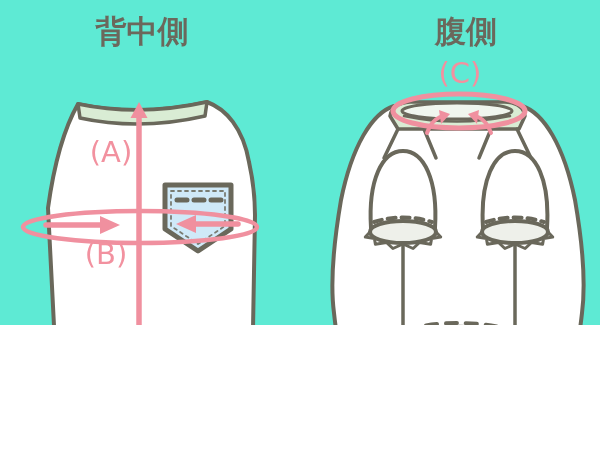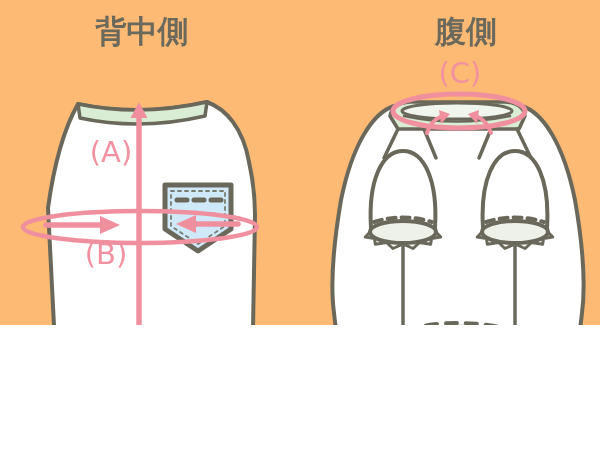--- a/index.html
+++ b/index.html
@@ -1,19 +1,19 @@
 <!DOCTYPE html>
 <html><head>
 <meta charset="utf-8">
 <style>
   html,body{margin:0;padding:0;background:#ffffff;}
   .stage{
     position:relative;
     width:600px;height:325px;
-    background:#fdba74;
+    background:#5eead4;
     overflow:hidden;
     font-family:"DejaVu Sans","Liberation Sans",sans-serif;
   }
   svg{display:block;}
   .outline{stroke:#6a685b;stroke-linecap:round;stroke-linejoin:round;fill:none;}
   .fill-white{fill:#ffffff;}
   .fill-green{fill:#d9ecd4;}
   .fill-greenlight{fill:#f0f6ee;}
   .fill-blue{fill:#cfe9f8;}
   .fill-graylight{fill:#ecede8;}

